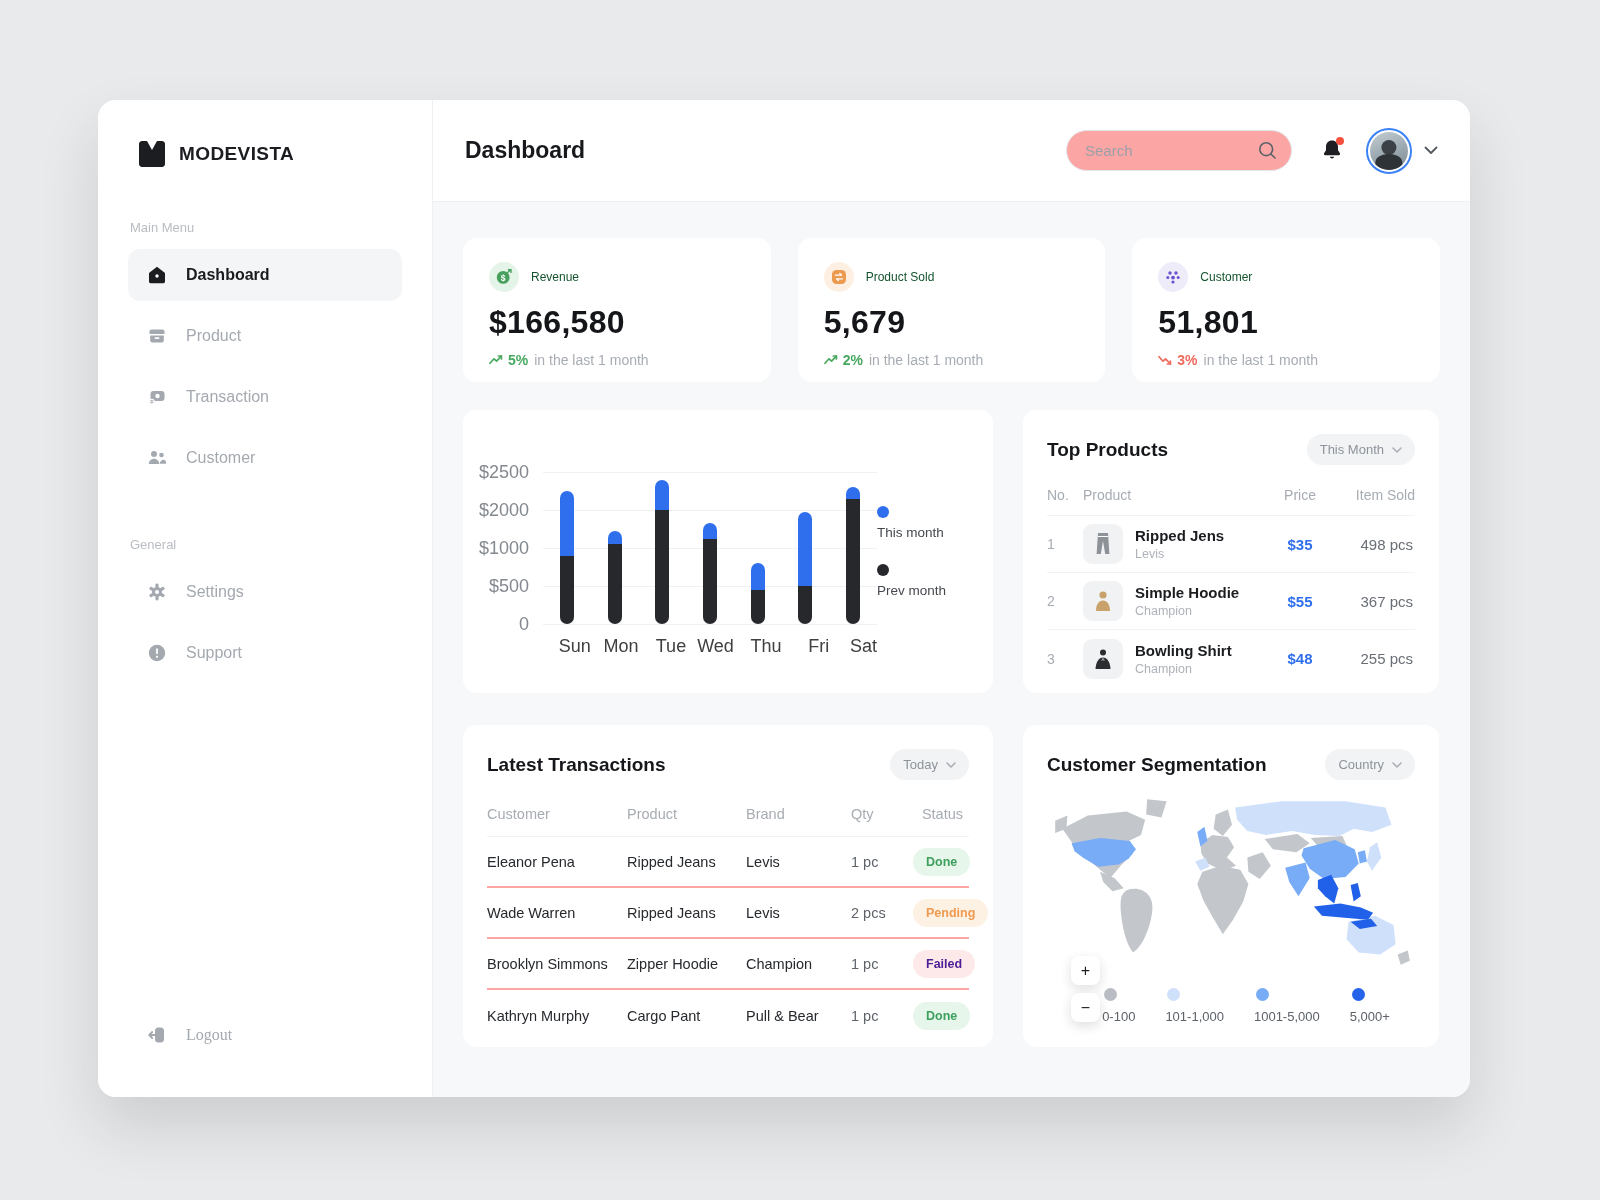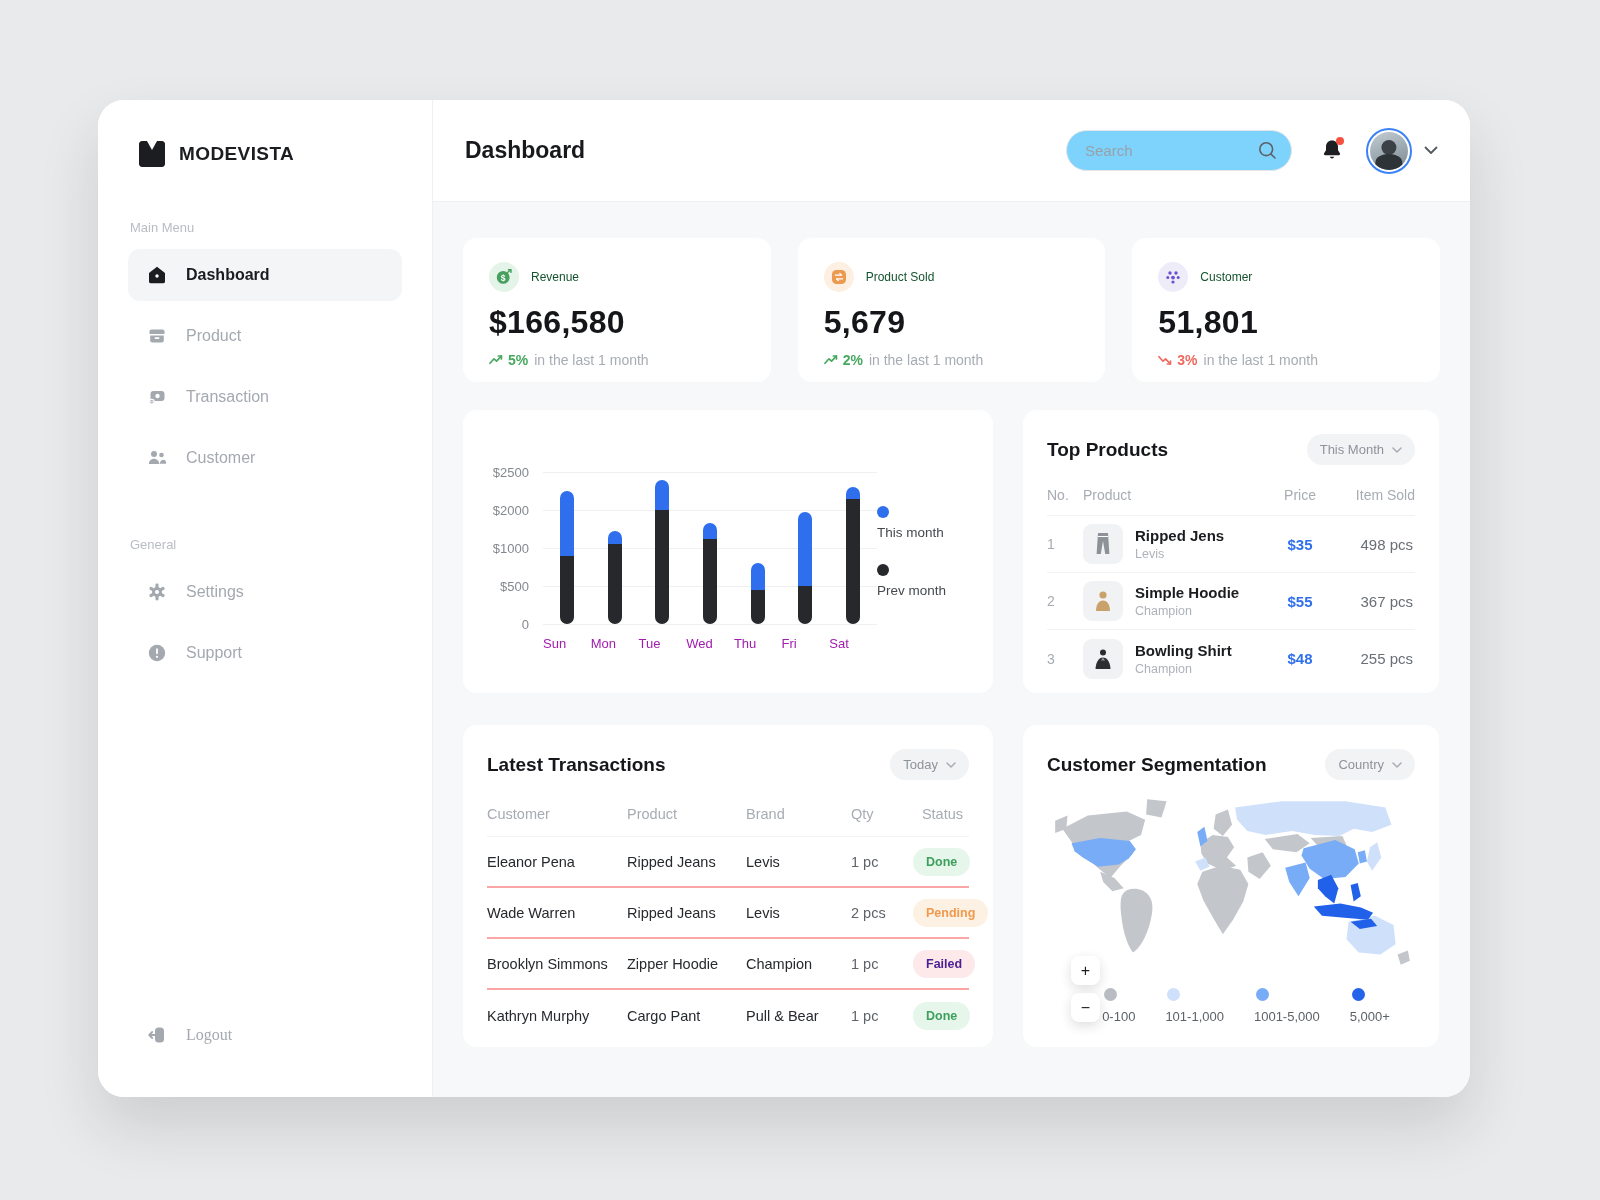--- a/index.html
+++ b/index.html
@@ -6,21 +6,21 @@
   html,body { width:1600px; height:1200px; }
   body {
     background:#e9eaec;
     font-family:"Liberation Sans", sans-serif;
     color:#1c1e21;
     position:relative;
     overflow:hidden;
   }
   .app {
     position:absolute; left:98px; top:100px; width:1372px; height:997px;
-    background:#fff; border-radius:26px; overflow:hidden;
+    background:#fff; border-radius:18px; overflow:hidden;
     box-shadow:0 30px 60px rgba(30,32,36,.14);
     display:flex;
   }
   
   .sidebar {
     width:335px; background:#fff; border-right:1px solid #eef0f2;
     padding:40px 30px 36px 30px; display:flex; flex-direction:column; flex-shrink:0;
   }
   .logo-row { display:flex; align-items:center; gap:12px; padding-left:9px; }
   .logo-mark { width:30px; height:28px; display:inline-flex; }
@@ -39,21 +39,21 @@
   .main { flex:1; background:#f7f8f9; display:flex; flex-direction:column; min-width:0; }
   .topbar {
     height:102px; background:#fff; border-bottom:1px solid #eef0f2;
     display:flex; align-items:center; padding:0 32px; flex-shrink:0;
   }
   .page-title { font-size:23px; font-weight:700; color:#17191c; }
   .topbar-right { margin-left:auto; display:flex; align-items:center; }
   .search-wrap { position:relative; }
   .search-input {
     width:226px; height:41px; border:1px solid #e4e6e9; border-radius:21px;
-    background:#7dd3fc; padding:0 44px 0 18px; font-size:15px; color:#33373c; outline:none;
+    background:#fca5a5; padding:0 44px 0 18px; font-size:15px; color:#33373c; outline:none;
     font-family:"Liberation Sans", sans-serif;
   }
   .search-input::placeholder { color:#9aa0a8; }
   .search-ic { position:absolute; right:14px; top:10px; }
   .bell-wrap { position:relative; margin-left:28px; cursor:pointer; display:flex; }
   .bell-dot { position:absolute; right:0px; top:-1px; width:8px; height:8px; border-radius:50%; background:#f4503e; }
   .avatar {
     margin-left:22px; width:46px; height:46px; border-radius:50%;
     border:2px solid #3b82f6; padding:2px; cursor:pointer; flex-shrink:0;
   }
@@ -83,36 +83,36 @@
   .detail-link { font-size:15px; font-weight:700; cursor:pointer; }
   .pill {
     background:#f2f3f5; border-radius:999px; padding:8px 13px; font-size:13px;
     color:#8d939b; display:inline-flex; align-items:center; gap:8px; cursor:pointer; border:none;
     font-family:"Liberation Sans", sans-serif;
   }
   
   .sales-card { height:283px; }
   .chart-wrap { display:flex; margin-top:38px; }
   .axis-col { width:56px; position:relative; height:152px; flex-shrink:0; }
-  .axis-col span { position:absolute; right:14px; transform:translateY(-50%); font-size:13px; color:#84898f; }
+  .axis-col span { position:absolute; right:14px; transform:translateY(-50%); font-size:18px; color:#84898f; }
   .axis-col span:nth-child(1){top:0;} .axis-col span:nth-child(2){top:25%;}
   .axis-col span:nth-child(3){top:50%;} .axis-col span:nth-child(4){top:75%;}
   .axis-col span:nth-child(5){top:100%;}
   .plot-col { flex:1; min-width:0; }
   .plot { position:relative; height:152px; }
   .gline { position:absolute; left:0; right:0; height:1px; background:#eff0f2; }
   .gline:nth-child(1){top:0;} .gline:nth-child(2){top:25%;} .gline:nth-child(3){top:50%;}
   .gline:nth-child(4){top:75%;} .gline:nth-child(5){top:100%;}
   .bars { position:absolute; inset:0; display:flex; }
   .slot { flex:1; position:relative; }
   .stack { position:absolute; bottom:0; left:50%; transform:translateX(-50%); display:flex; flex-direction:column; }
   .seg-top { width:14px; border-radius:8px 8px 0 0; }
   .seg-bottom { width:14px; border-radius:0 0 8px 8px; }
   .days { display:flex; margin-top:12px; }
-  .day { flex:1; text-align:left; font-size:13px; color:#a21caf; }
+  .day { flex:1; text-align:right; font-size:18px; color:#404040; }
   .legend-col { width:92px; flex-shrink:0; padding-top:34px; display:flex; flex-direction:column; gap:24px; }
   .legend-item { display:flex; flex-direction:column; gap:7px; }
   .legend-dot { width:12px; height:12px; border-radius:50%; }
   .legend-label { font-size:13.5px; color:#45494f; }
   
   .tp-card { height:283px; }
   .tp-grid { display:grid; grid-template-columns:36px 1fr 66px 82px; align-items:center; }
   .tp-header { margin-top:22px; padding-bottom:12px; border-bottom:1px solid #f1f2f4; font-size:14px; color:#a7acb3; }
   .tp-row { height:57px; border-bottom:1px solid #f1f2f4; }
   .tp-row:last-child { border-bottom:none; }

